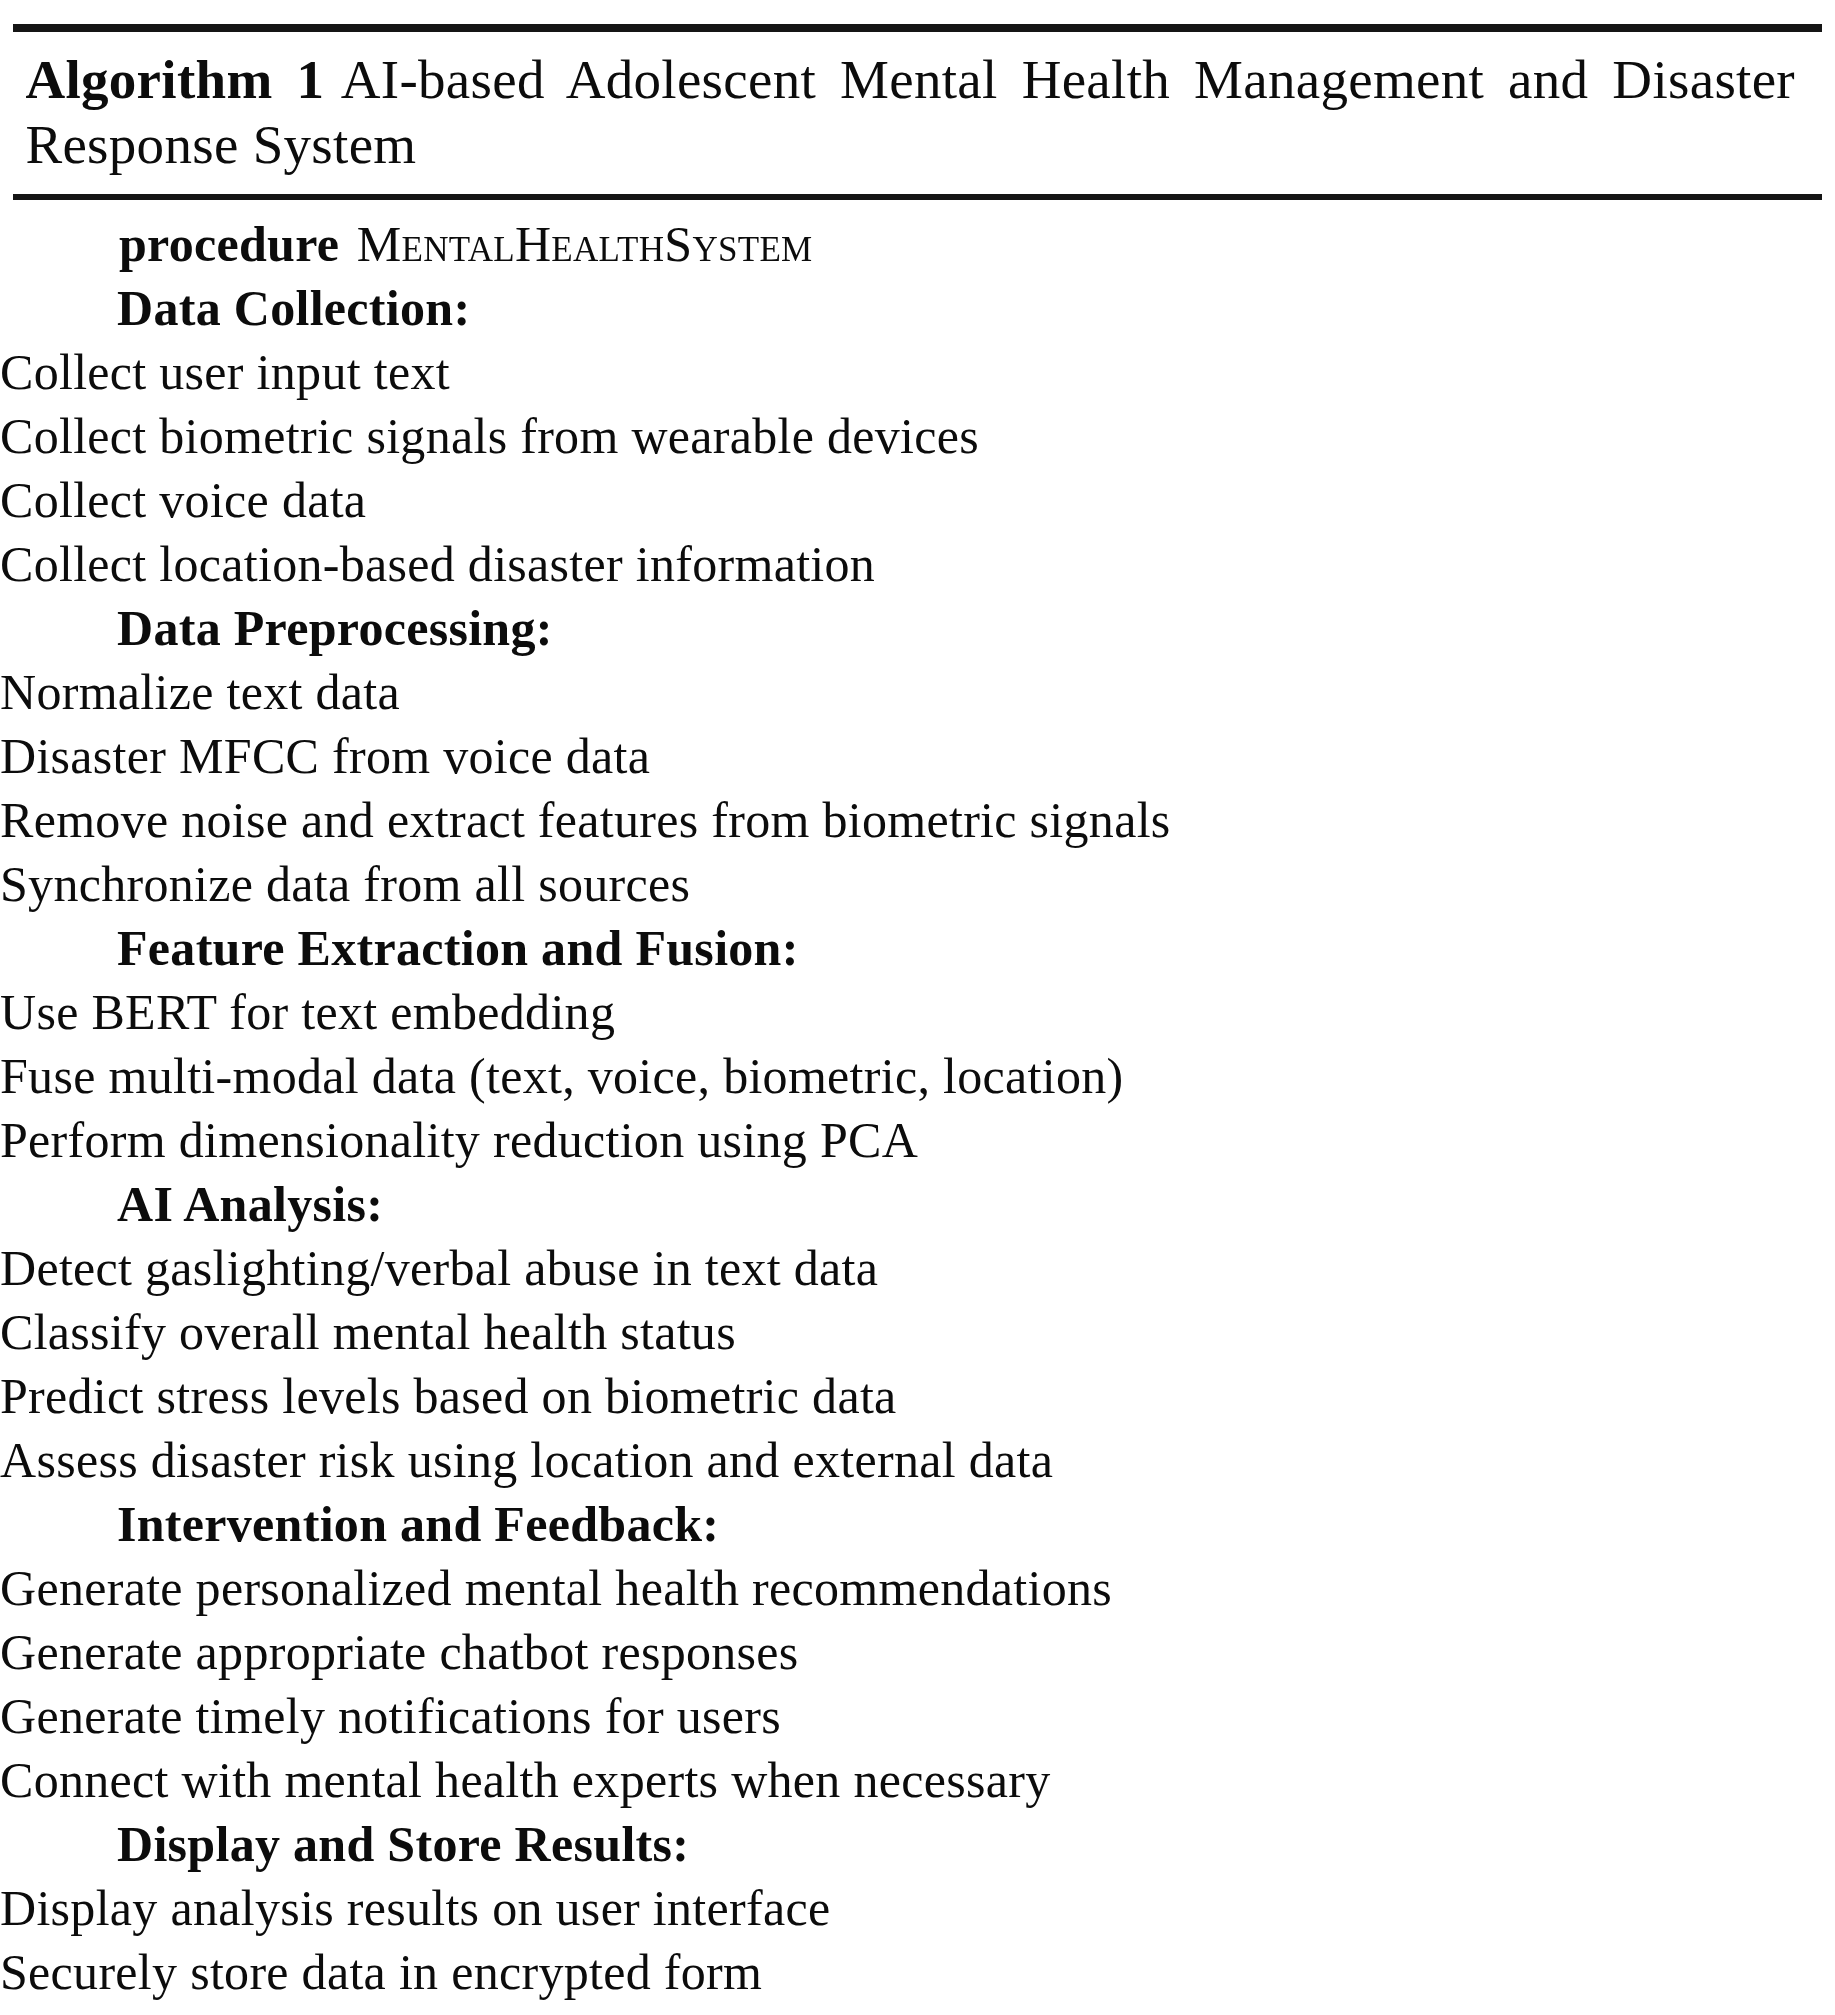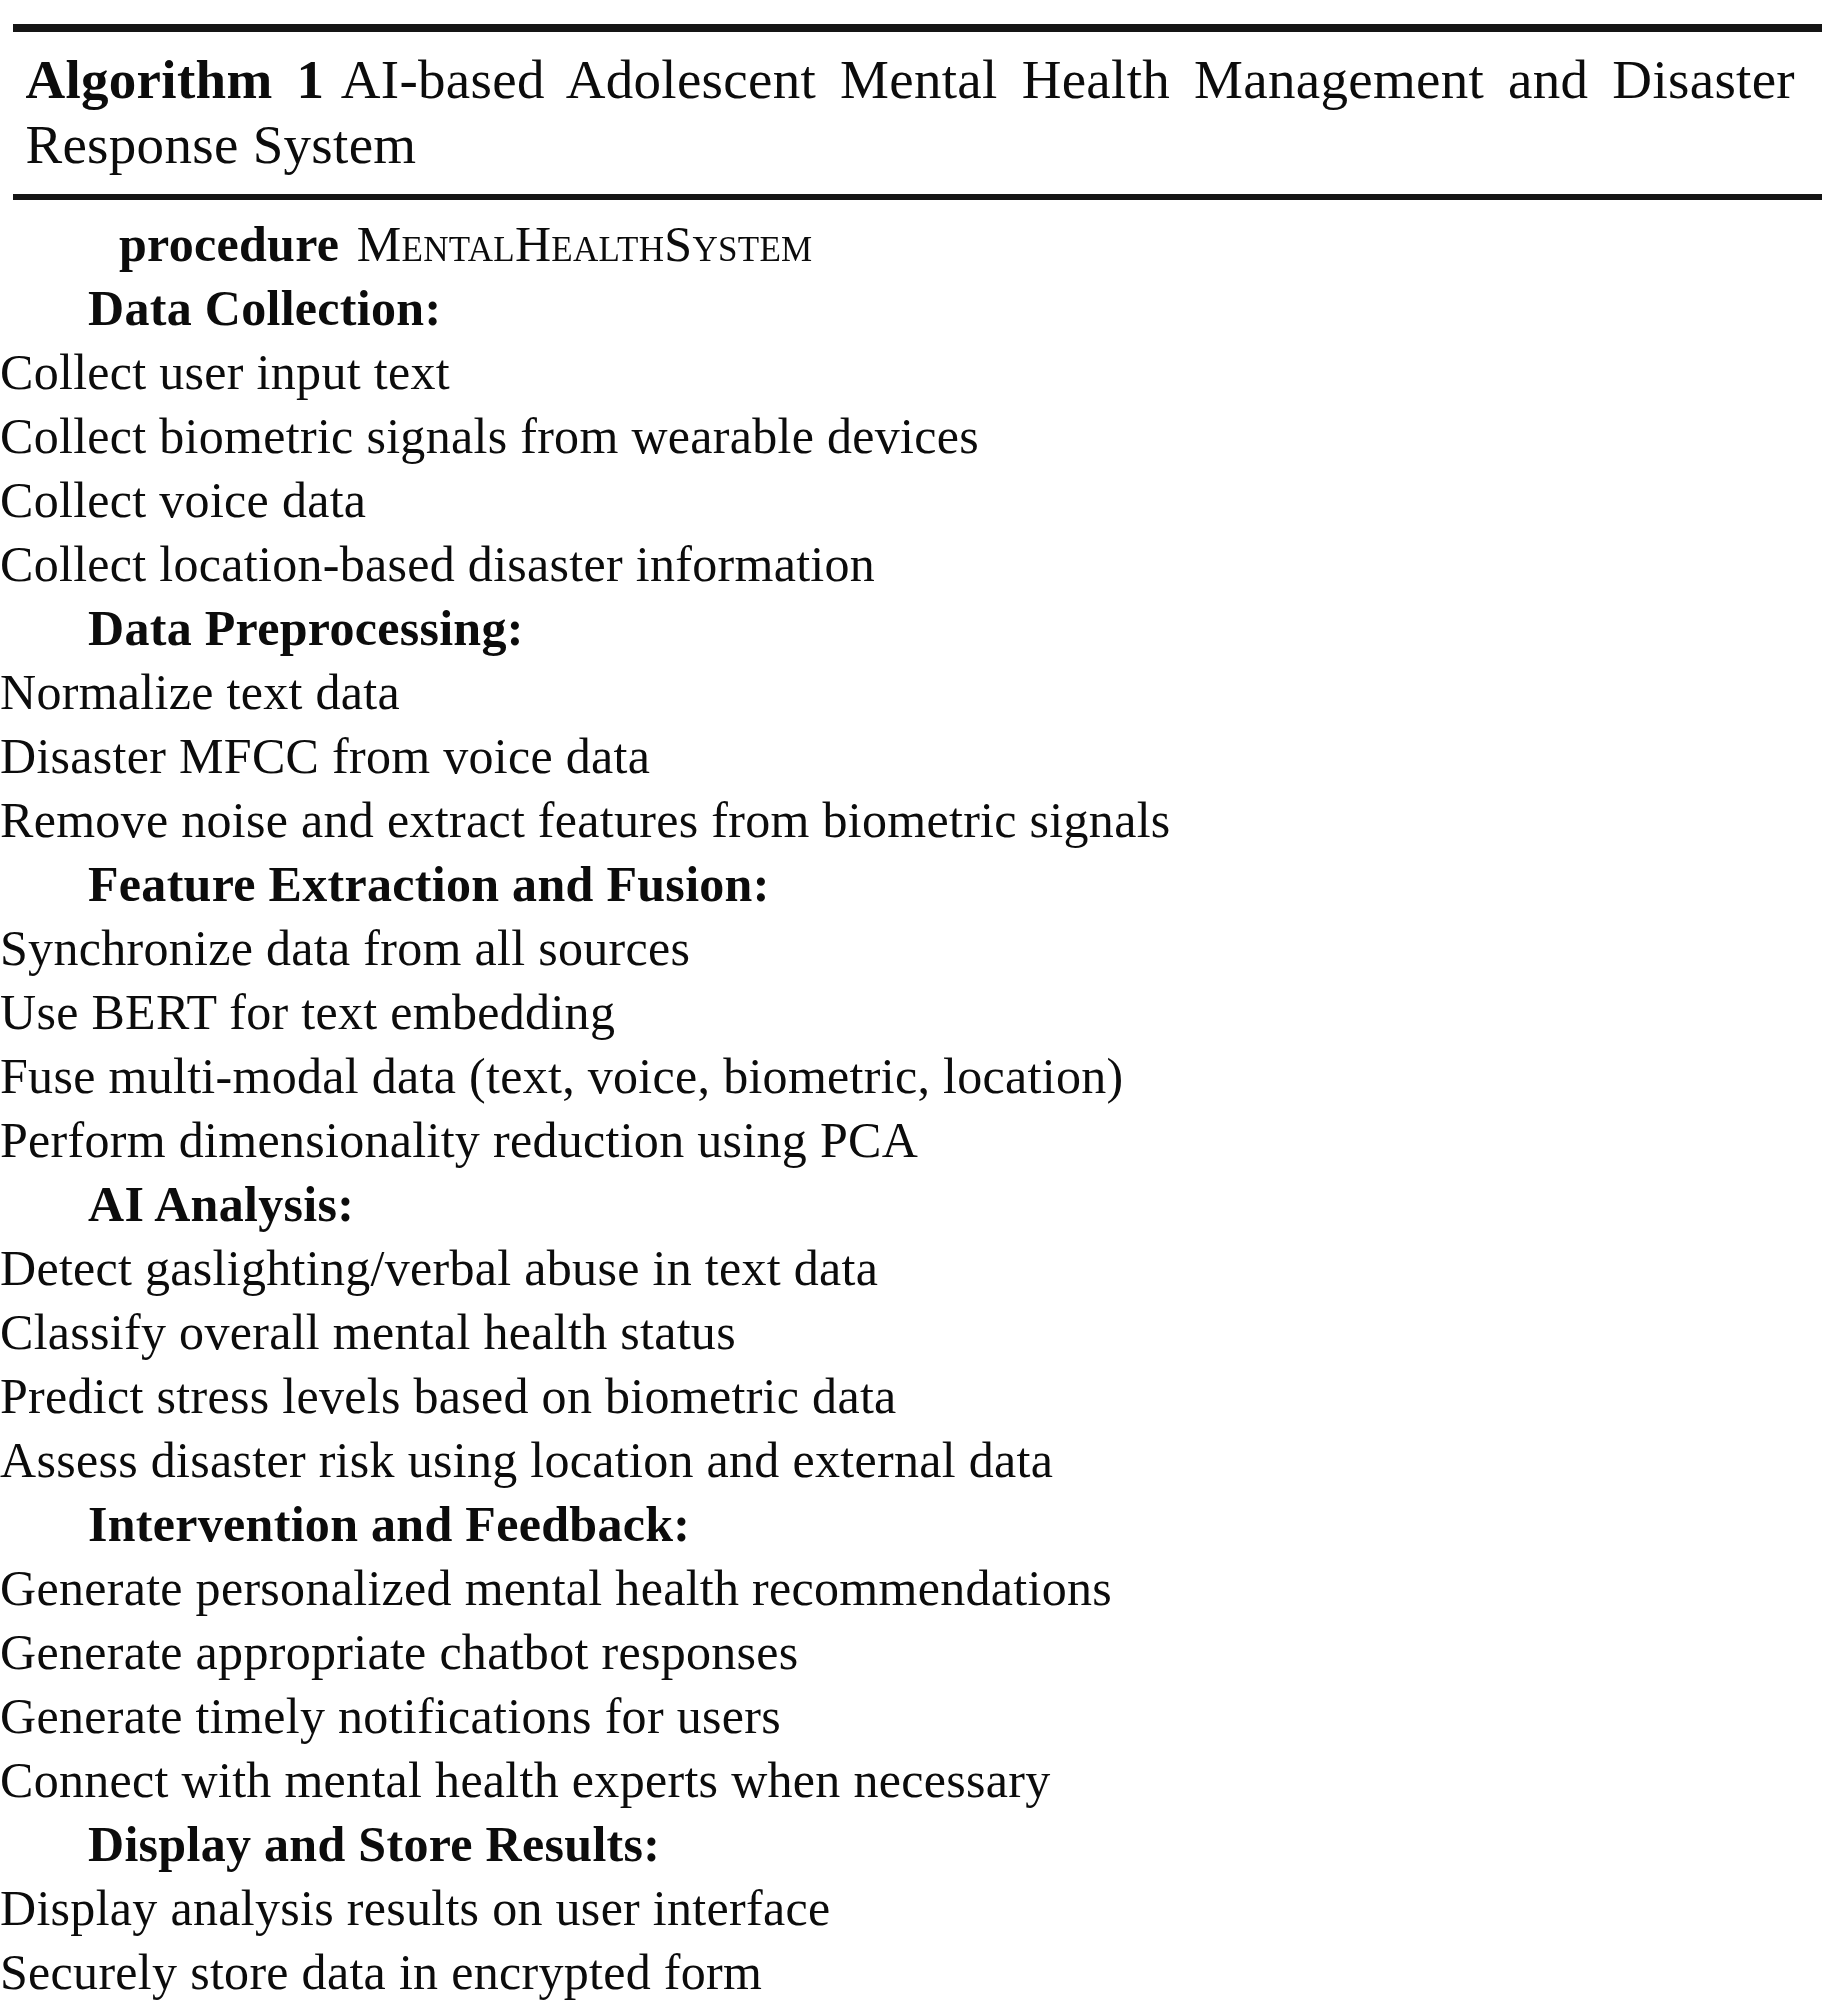--- a/index.html
+++ b/index.html
@@ -38,21 +38,21 @@
     padding-top: 12px;
     padding-bottom: 17.4px;
   }
   .line {
     font-size: 50px;
     line-height: 64px;
     white-space: nowrap;
     letter-spacing: 0.3px;
   }
   .indent-kw      { padding-left: 104px; margin-left: 15px; }  
-  .indent-section { padding-left: 88px; }  
+  .indent-section { padding-left: 117px; }  
   .indent-step    { }  
   .bold { font-weight: bold; }
   .smallcaps {
     font-variant: small-caps;
     margin-left: 0.35em;
   }
 </style>
 </head>
 <body>
 
@@ -75,23 +75,23 @@
     <div class="line indent-section bold">Data Collection:</div>
     <div class="line indent-step">Collect user input text</div>
     <div class="line indent-step">Collect biometric signals from wearable devices</div>
     <div class="line indent-step">Collect voice data</div>
     <div class="line indent-step">Collect location-based disaster information</div>
 
     <div class="line indent-section bold">Data Preprocessing:</div>
     <div class="line indent-step">Normalize text data</div>
     <div class="line indent-step">Disaster MFCC from voice data</div>
     <div class="line indent-step">Remove noise and extract features from biometric signals</div>
+    <div class="line indent-step">Synchronize data from all sources</div>
+
     <div class="line indent-section bold">Feature Extraction and Fusion:</div>
-
-    <div class="line indent-step">Synchronize data from all sources</div>
     <div class="line indent-step">Use BERT for text embedding</div>
     <div class="line indent-step">Fuse multi-modal data (text, voice, biometric, location)</div>
     <div class="line indent-step">Perform dimensionality reduction using PCA</div>
 
     <div class="line indent-section bold">AI Analysis:</div>
     <div class="line indent-step">Detect gaslighting/verbal abuse in text data</div>
     <div class="line indent-step">Classify overall mental health status</div>
     <div class="line indent-step">Predict stress levels based on biometric data</div>
     <div class="line indent-step">Assess disaster risk using location and external data</div>
 

